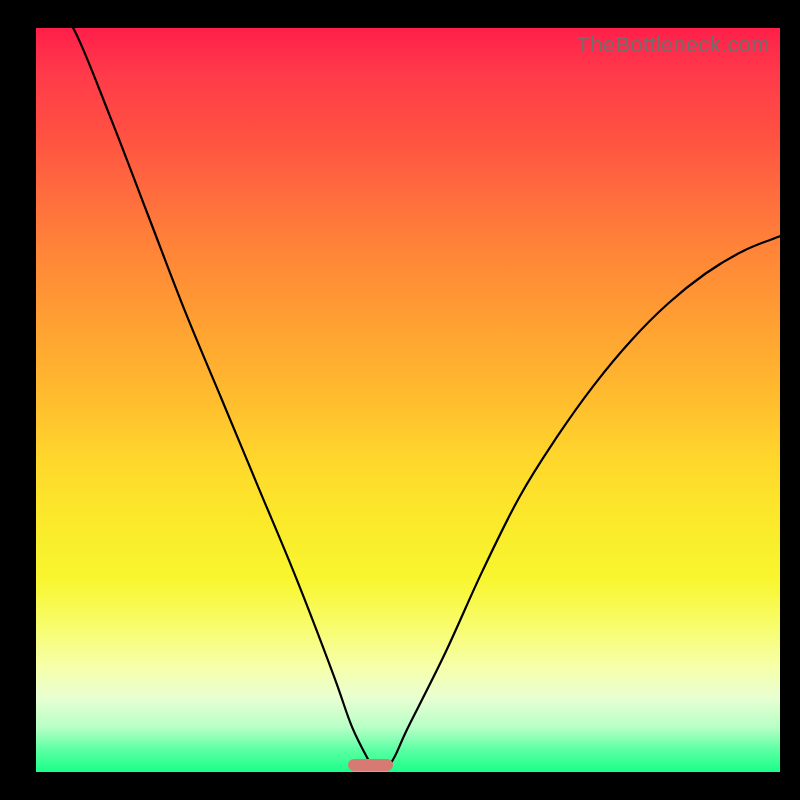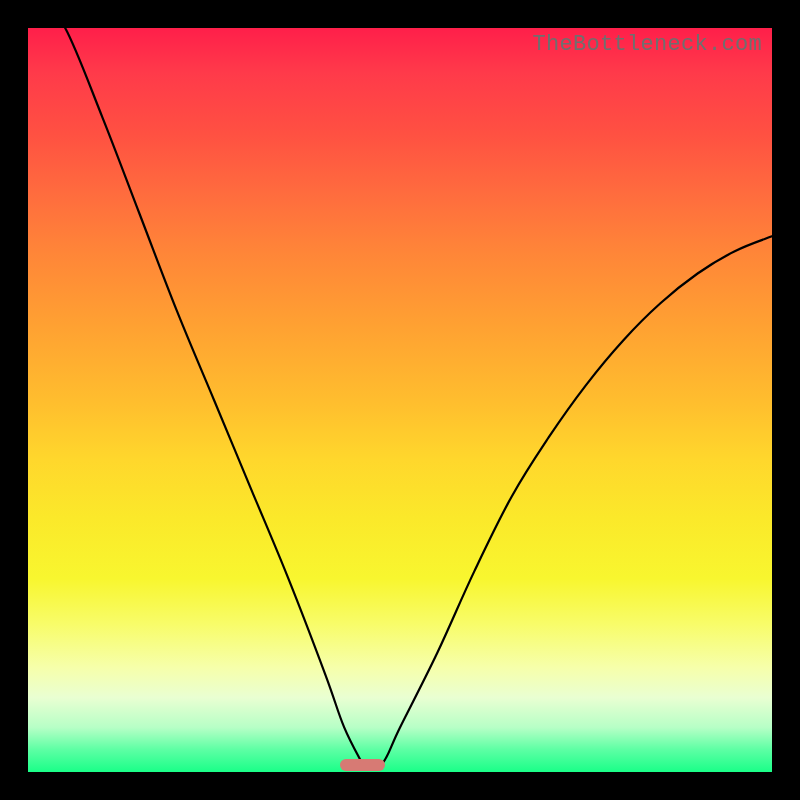--- a/index.html
+++ b/index.html
@@ -12,21 +12,21 @@
     font-family: Arial, Helvetica, sans-serif;
   }
   .frame {
     position: absolute;
     left: 0; top: 0;
     width: 800px; height: 800px;
     background: #000;
   }
   .plot {
     position: absolute;
-    left: 28px;
+    left: 36px;
     top: 28px;
     width: 744px;
     height: 744px;
     
     background: linear-gradient(to bottom,
       #ff1f4a 0%,
       #ff3a4a 6%,
       #ff5042 14%,
       #ff6b3e 22%,
       #ff8538 30%,
@@ -35,21 +35,20 @@
       #ffd72c 58%,
       #fbe92a 66%,
       #f8f62f 74%,
       #f8fc68 80%,
       #f6ffab 86%,
       #e9ffd2 90%,
       #b7ffc6 94%,
       #5dffa4 97%,
       #1aff88 100%
     );
-    font-family: Liberation Mono, monospace;
   }
   .watermark {
     position: absolute;
     top: 4px;
     right: 10px;
     color: #6f6f6f;
     font-size: 22px;
     font-weight: 500;
     letter-spacing: 0.3px;
     z-index: 5;

